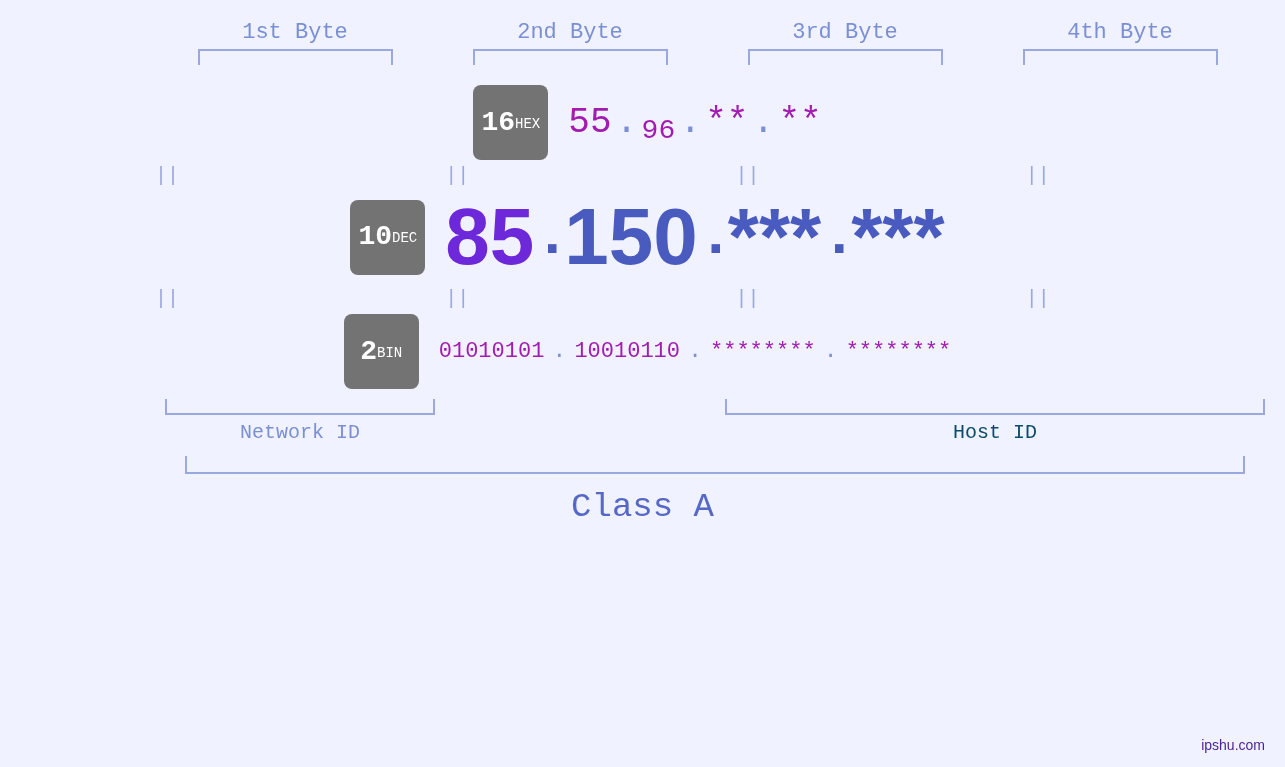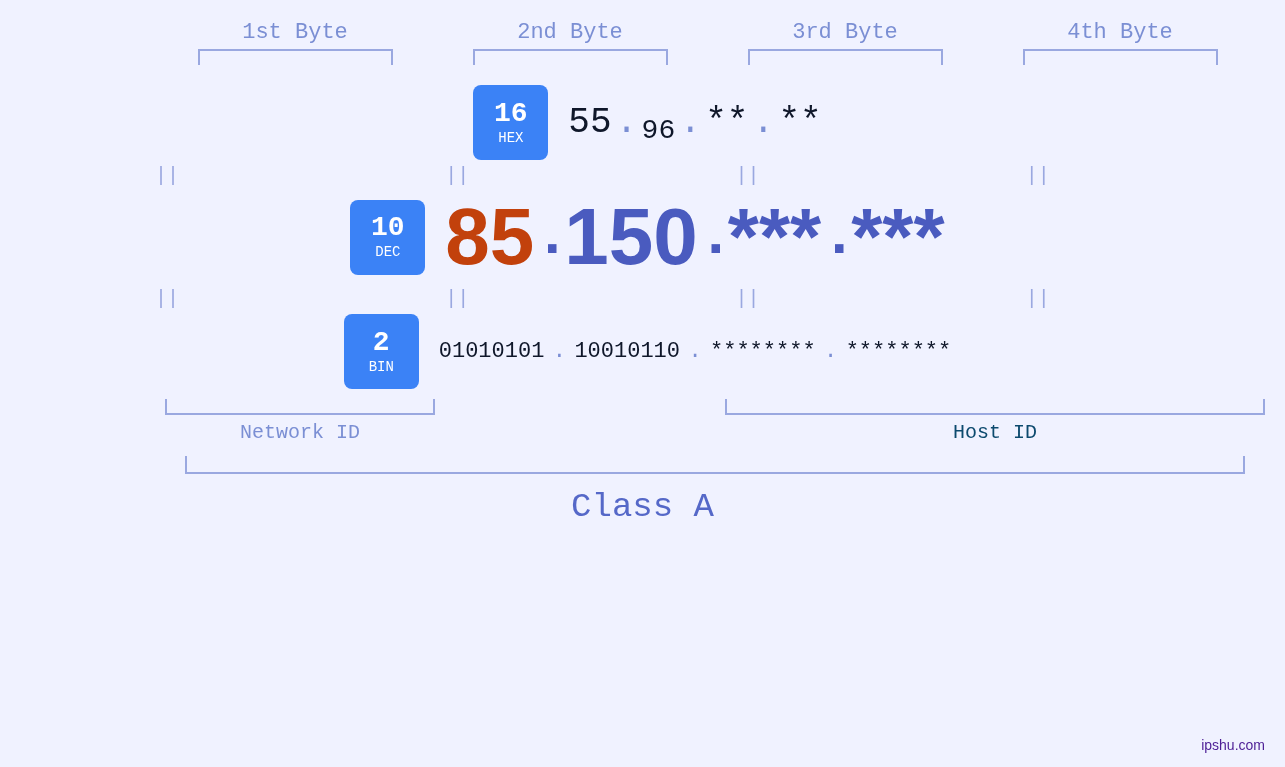--- a/index.html
+++ b/index.html
@@ -60,25 +60,25 @@
     .row {
       display: flex;
       align-items: center;
       margin-bottom: 0;
     }
 
     
     .badge {
       width: 75px;
       height: 75px;
-      background: #3b82f6;
+      background: #737373;
       color: white;
       border-radius: 8px;
       display: flex;
-      flex-direction: column;
+      flex-direction: row;
       align-items: center;
       justify-content: center;
       font-family: 'Courier New', Courier, monospace;
       flex-shrink: 0;
       margin-right: 20px;
     }
 
     .badge-num {
       font-size: 28px;
       font-weight: bold;
@@ -143,21 +143,21 @@
     .values-wrapper {
       display: flex;
       align-items: center;
       flex: 1;
       padding-right: 40px;
     }
 
     .byte-cell {
       flex: 1;
       text-align: center;
-      color: #0f172a;
+      color: #a21caf;
     }
 
     .dot-cell {
       color: #7b8fd4;
       text-align: center;
       flex-shrink: 0;
       width: 30px;
     }
   </style>
 </head>
@@ -206,21 +206,21 @@
       <div class="sep-item">||</div>
     </div>
   </div>
 
   <div class="row">
     <div class="badge" style="margin-left:50px;">
       <span class="badge-num">10</span>
       <span class="badge-label">DEC</span>
     </div>
     <div class="values-wrapper">
-      <div class="byte-cell" style="font-size:80px; font-family:Arial; font-weight:bold; color:#c2410c;">85</div>
+      <div class="byte-cell" style="font-size:80px; font-family:Arial; font-weight:bold; color:#6d28d9;">85</div>
       <div class="dot-cell" style="font-size:60px; font-weight:bold; color:#4a5bbf;">.</div>
       <div class="byte-cell" style="font-size:80px; font-family:Arial; font-weight:bold; color:#4a5bbf;">150</div>
       <div class="dot-cell" style="font-size:60px; font-weight:bold; color:#4a5bbf;">.</div>
       <div class="byte-cell" style="font-size:80px; font-family:Arial; font-weight:bold; color:#4a5bbf;">***</div>
       <div class="dot-cell" style="font-size:60px; font-weight:bold; color:#4a5bbf;">.</div>
       <div class="byte-cell" style="font-size:80px; font-family:Arial; font-weight:bold; color:#4a5bbf;">***</div>
     </div>
   </div>
 
   <div class="separator-row" style="margin:4px 0;">

